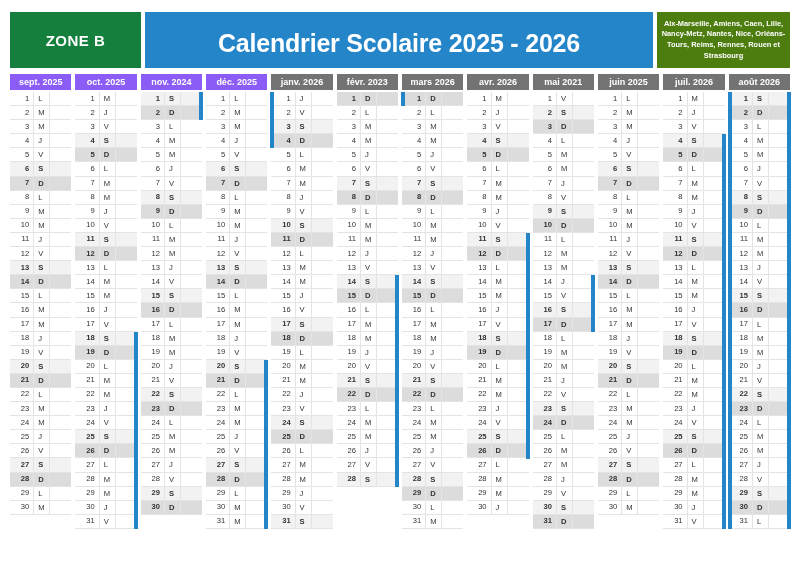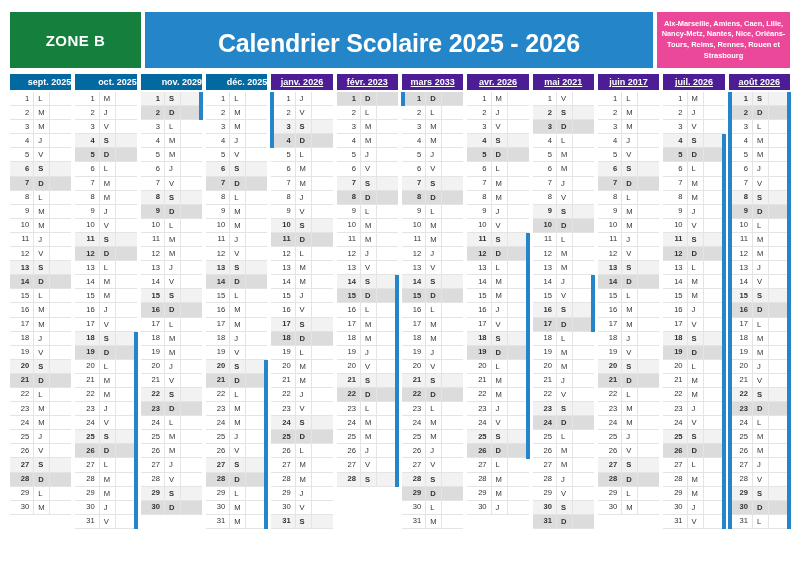--- a/index.html
+++ b/index.html
@@ -59,21 +59,21 @@
     white-space: nowrap;
   }
   .title-sub {
     font-size: 13px;
     font-weight: normal;
     margin-top: 5px;
     line-height: 1;
   }
   .academies-box {
     width: 133px;
-    background: #ec4899;
+    background: #4d7c0f;
     color: #ffffff;
     display: flex;
     align-items: center;
     justify-content: center;
     text-align: center;
     font-size: 7.4px;
     font-weight: bold;
     line-height: 1.42;
     padding: 2px 3px;
     box-sizing: border-box;
@@ -92,22 +92,22 @@
   .month-head {
     height: 16px;
     line-height: 16px;
     text-align: center;
     color: #ffffff;
     font-size: 9px;
     font-weight: bold;
     white-space: nowrap;
     overflow: hidden;
   }
-  .month-head.green { background: #0369a1; text-align: right; }
-  .month-head.blue  { background: #4c1d95; text-decoration: underline; }
+  .month-head.green { background: #8b5cf6; }
+  .month-head.blue  { background: #737373; }
 
   .days {
     position: relative;
     margin-top: 2px;
   }
   .day-row {
     position: relative;
     height: 14.1px;
     line-height: 14.1px;
     display: flex;
@@ -490,21 +490,21 @@
           </div>
           <div class="day-row">
             <span class="dnum">31</span>
             <span class="dlet">V</span>
             <span class="dnote"></span>
           </div>
           <div class="vac-bar right" style="top: 239.7px; height: 197.4px;"></div>
         </div>
       </div>
       <div class="month-col">
-        <div class="month-head green">nov. 2029</div>
+        <div class="month-head green">nov. 2024</div>
         <div class="days">
           <div class="day-row sat">
             <span class="dnum">1</span>
             <span class="dlet">S</span>
             <span class="dnote"></span>
           </div>
           <div class="day-row sun">
             <span class="dnum">2</span>
             <span class="dlet">D</span>
             <span class="dnote"></span>
@@ -1118,21 +1118,21 @@
             <span class="dlet">S</span>
             <span class="dnote"></span>
           </div>
           <div class="day-row empty"></div>
           <div class="day-row empty"></div>
           <div class="day-row empty"></div>
           <div class="vac-bar right" style="top: 183.3px; height: 211.5px;"></div>
         </div>
       </div>
       <div class="month-col">
-        <div class="month-head blue">mars 2033</div>
+        <div class="month-head blue">mars 2026</div>
         <div class="days">
           <div class="day-row sun">
             <span class="dnum">1</span>
             <span class="dlet">D</span>
             <span class="dnote"></span>
           </div>
           <div class="day-row">
             <span class="dnum">2</span>
             <span class="dlet">L</span>
             <span class="dnote"></span>
@@ -1597,21 +1597,21 @@
           </div>
           <div class="day-row sun">
             <span class="dnum">31</span>
             <span class="dlet">D</span>
             <span class="dnote"></span>
           </div>
           <div class="vac-bar right" style="top: 183.3px; height: 56.4px;"></div>
         </div>
       </div>
       <div class="month-col">
-        <div class="month-head blue">juin 2017</div>
+        <div class="month-head blue">juin 2025</div>
         <div class="days">
           <div class="day-row">
             <span class="dnum">1</span>
             <span class="dlet">L</span>
             <span class="dnote"></span>
           </div>
           <div class="day-row">
             <span class="dnum">2</span>
             <span class="dlet">M</span>
             <span class="dnote"></span>

